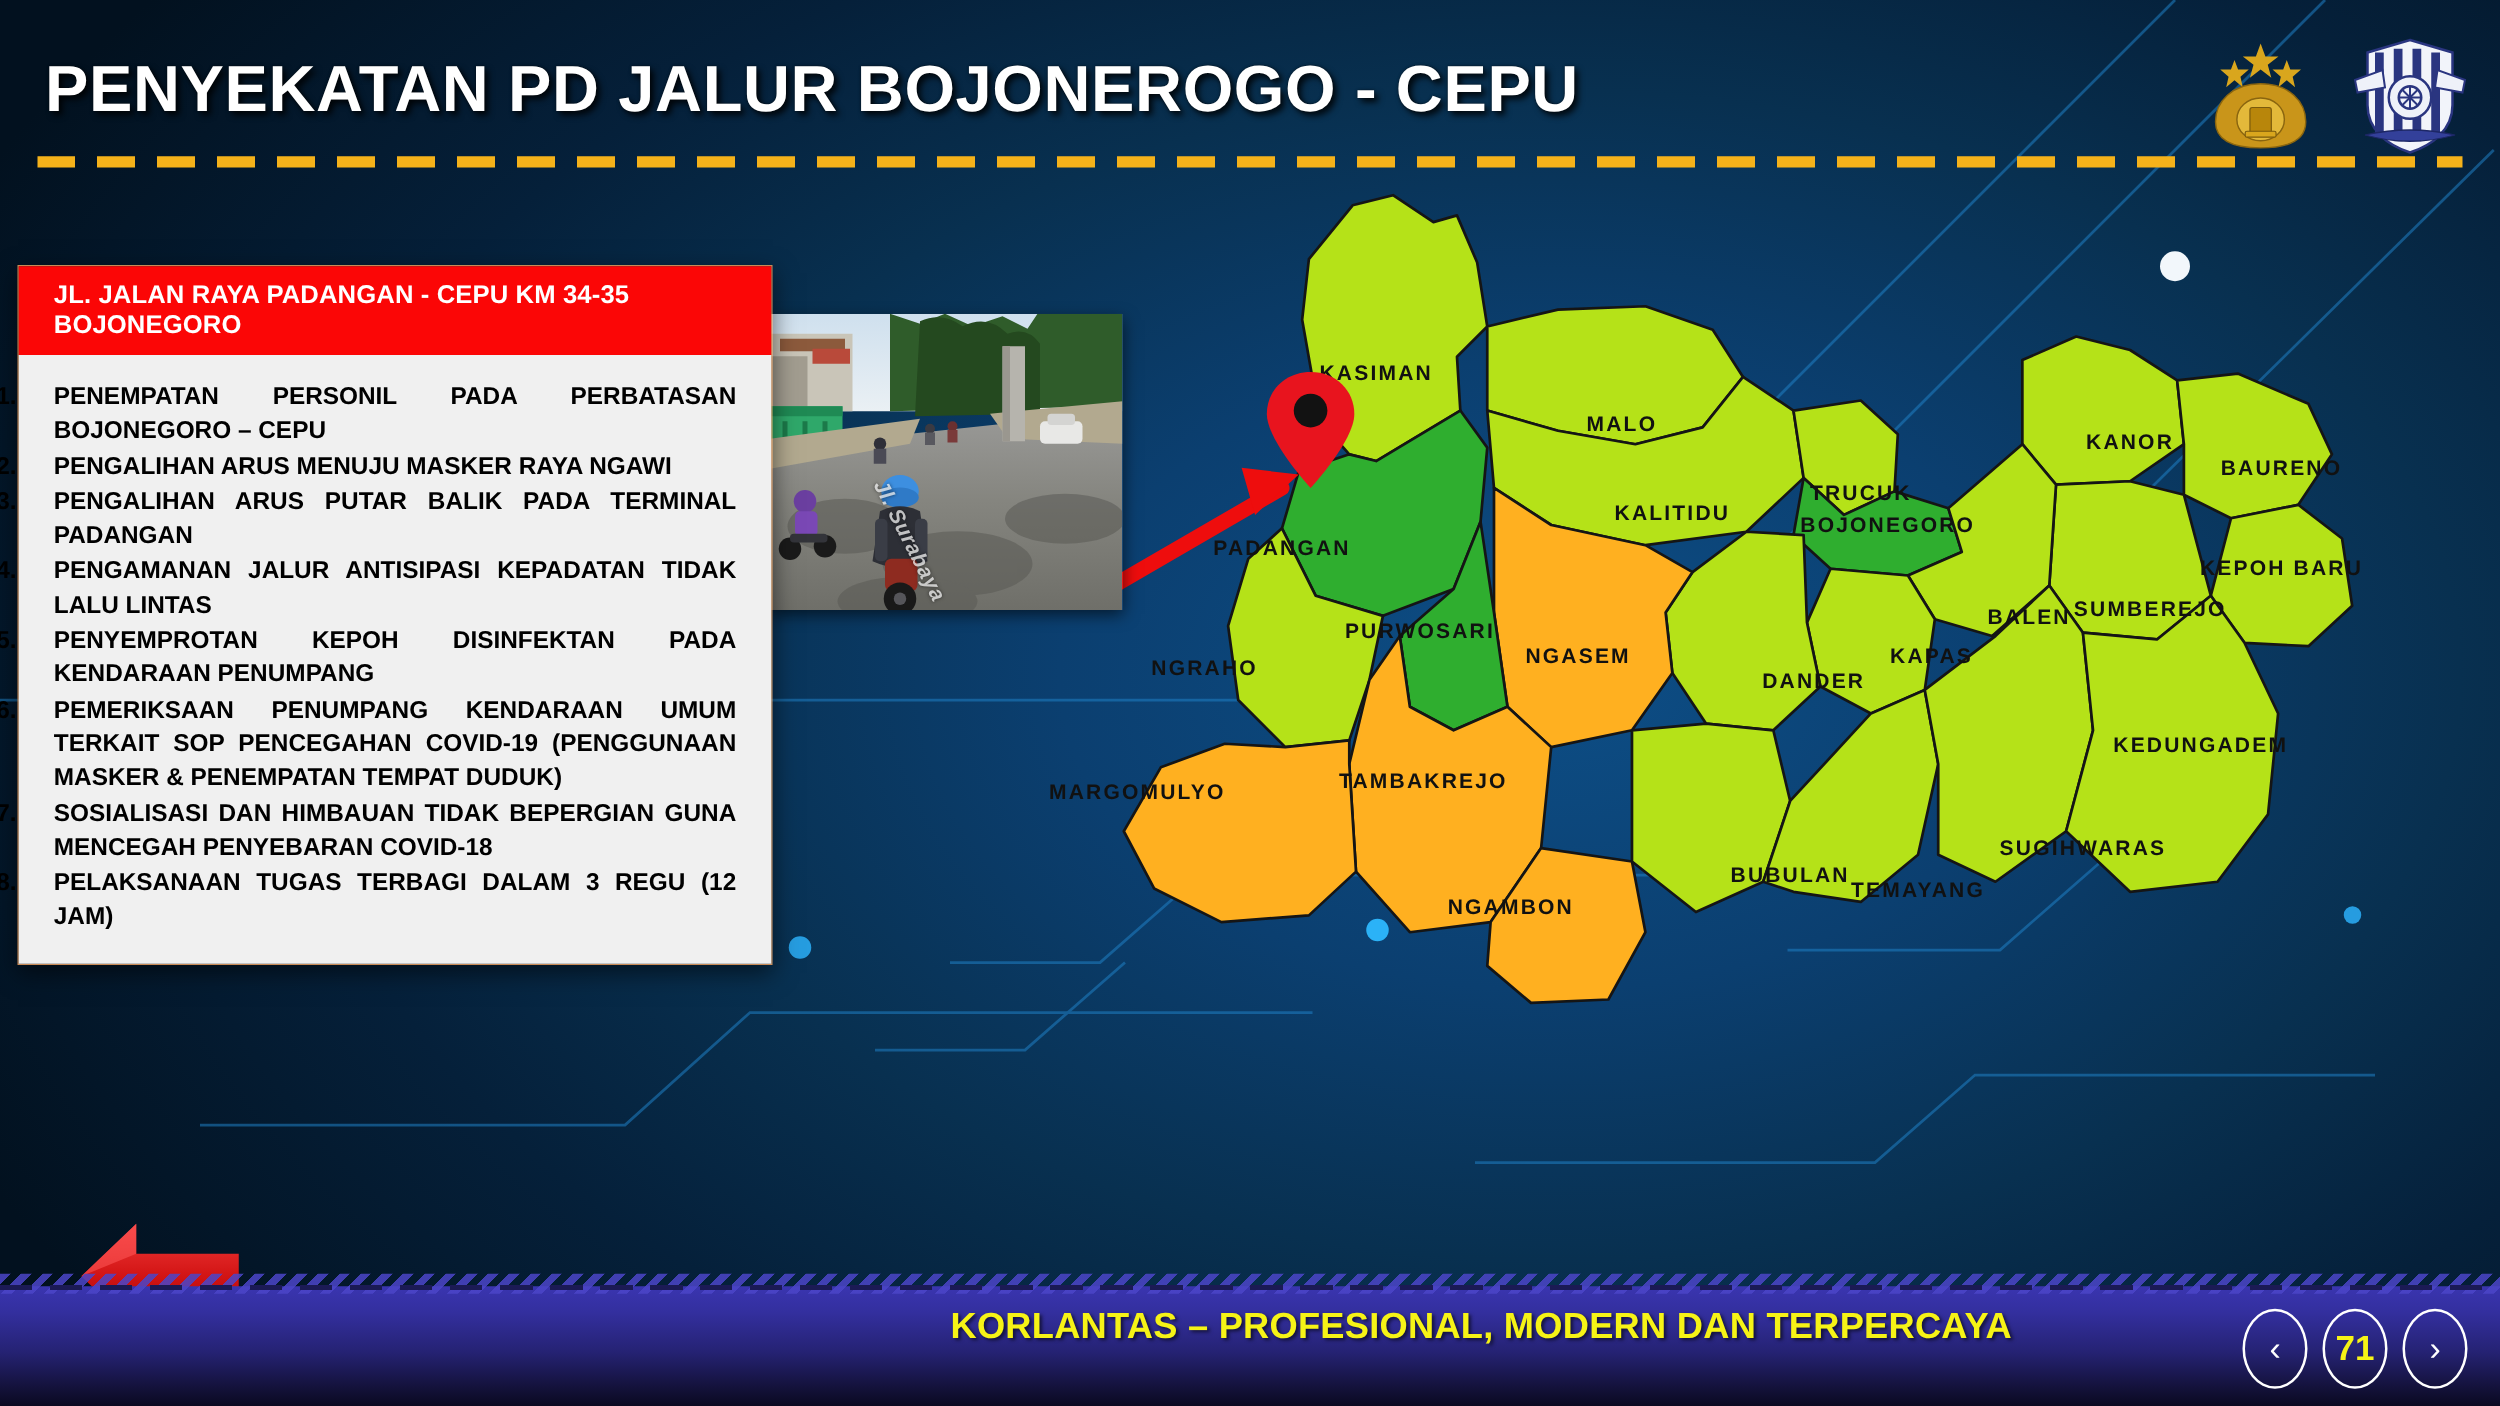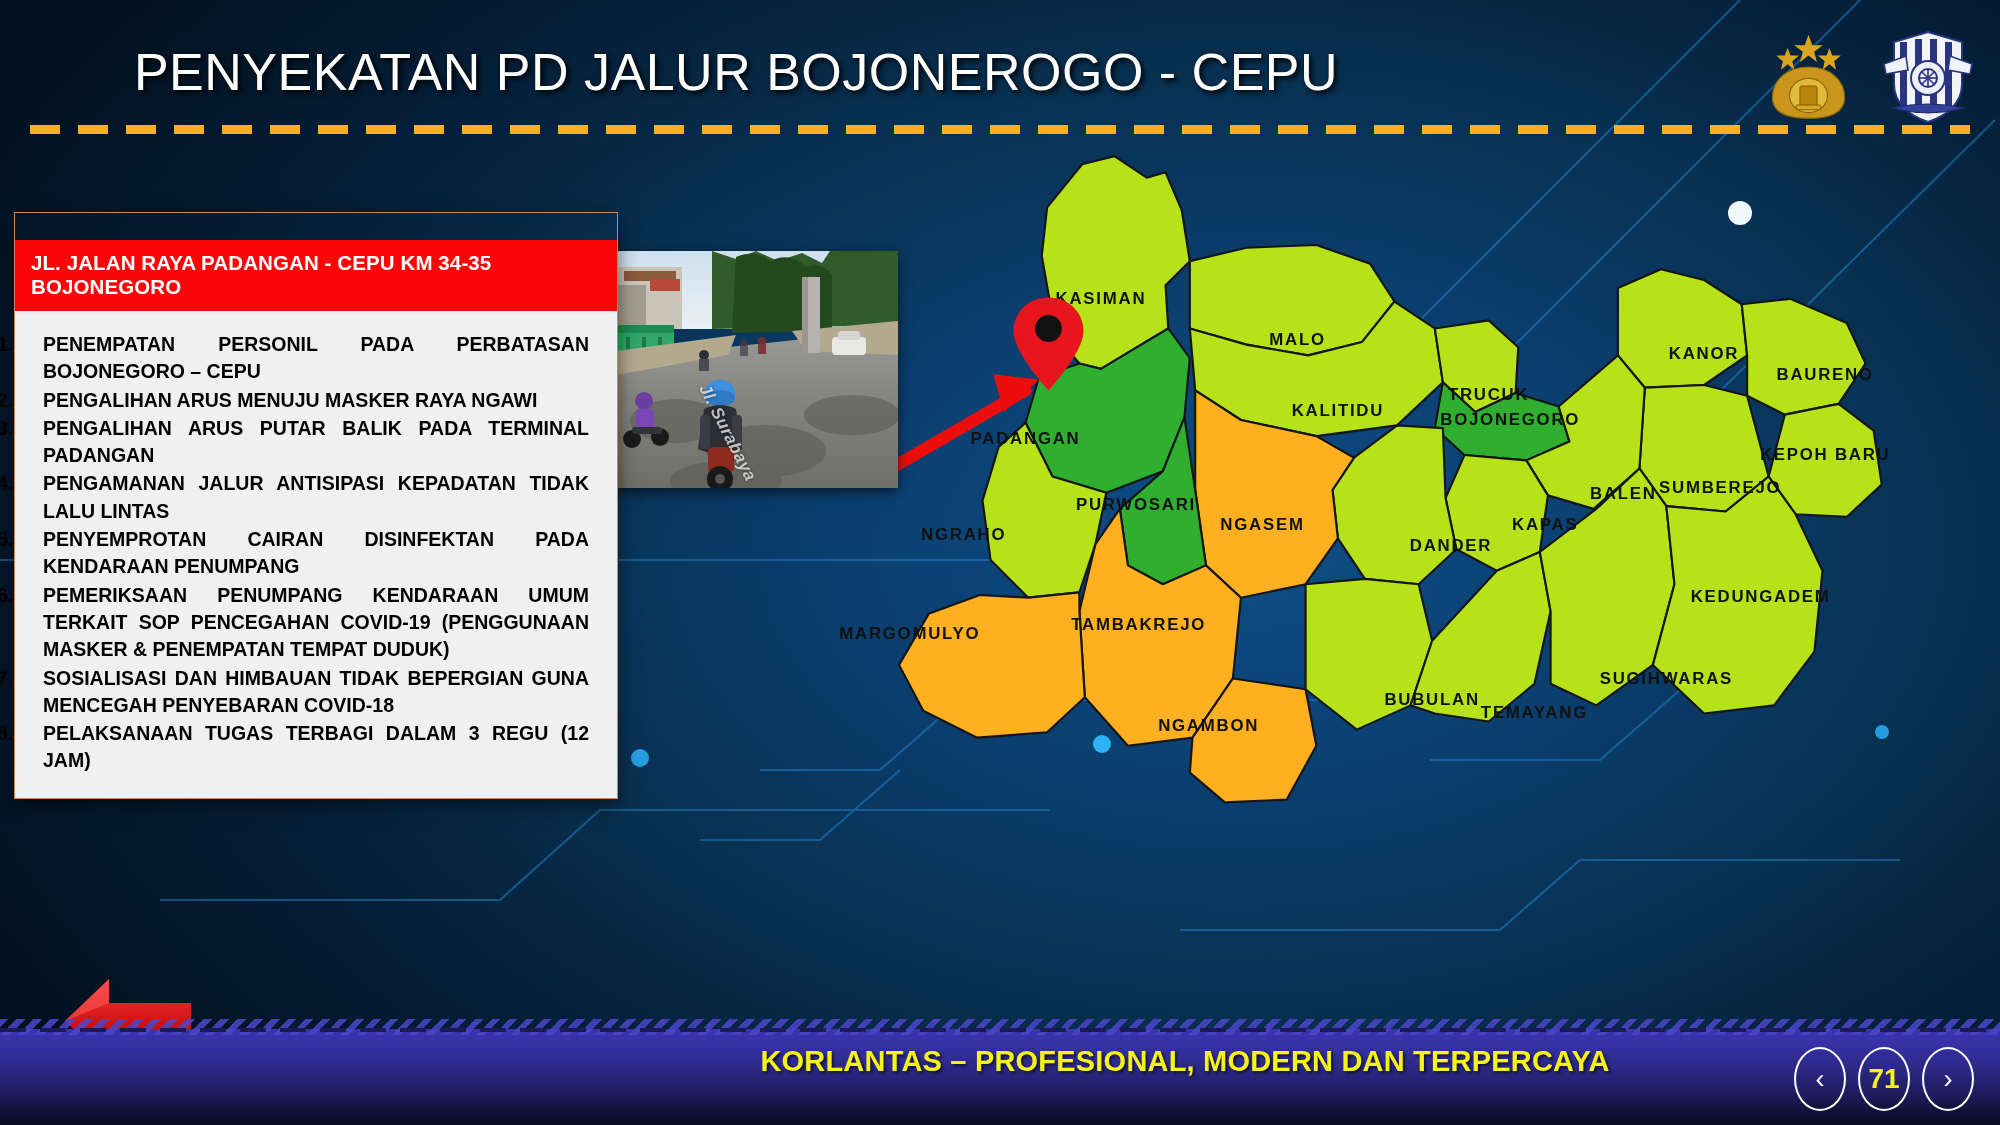--- a/index.html
+++ b/index.html
@@ -11,44 +11,43 @@
       linear-gradient(90deg,#000205 0%,#03121f 18%,#06263f 45%,#041a2c 75%,#01080f 100%);
   }
 
   
   .circuit{position:absolute;inset:0;pointer-events:none;}
   .circuit svg{width:100%;height:100%;display:block;}
 
   
   .title{
     position:absolute;left:36px;top:42px;width:1400px;
-    font-size:52px;font-weight:normal;color:#ffffff;letter-spacing:.5px;
+    font-size:52px;font-weight:bold;color:#ffffff;letter-spacing:.5px;
     text-shadow:3px 3px 5px rgba(0,0,0,.85), 0 0 2px rgba(0,0,0,.6);
     white-space:nowrap;
-    text-align:center;
   }
   .divider{
     position:absolute;left:30px;top:125px;width:1940px;height:9px;
     background:repeating-linear-gradient(90deg,#f5b21a 0px,#f5b21a 30px,transparent 30px,transparent 48px);
   }
 
   
   .logos{position:absolute;right:22px;top:26px;display:flex;gap:22px;align-items:center;}
   .logo-polri{width:95px;height:95px;position:relative;}
   .logo-lantas{width:100px;height:100px;position:relative;}
 
   
   .card{
     position:absolute;left:14px;top:212px;width:602px;
     border:1px solid #c98a55;
     box-shadow:0 6px 18px rgba(0,0,0,.55);
   }
   .card-head{
     background:#fb0606;color:#fff;font-size:20.5px;font-weight:bold;
-    padding:11px 4px 12px 16px;letter-spacing:.1px;margin-top:27px;
+    padding:11px 4px 12px 28px;letter-spacing:.1px;
   }
   .card-body{
     background:#f0f0f0;color:#000;padding:20px 14px 22px 0px;
   }
   ol.items{margin:0;padding:0 14px 0 26px;list-style:none;counter-reset:it;}
   ol.items li{
     counter-increment:it;position:relative;
     font-size:19.5px;font-weight:bold;line-height:1.40;
     text-align:justify;text-align-last:left;
     margin:0 0 1px 0;padding-left:2px;
@@ -346,21 +345,21 @@
   </div>
 
   <div class="card">
     <div class="card-head">JL. JALAN RAYA PADANGAN - CEPU KM 34-35 BOJONEGORO</div>
     <div class="card-body">
       <ol class="items">
         <li>PENEMPATAN PERSONIL PADA PERBATASAN BOJONEGORO – CEPU</li>
         <li>PENGALIHAN ARUS MENUJU MASKER RAYA NGAWI</li>
         <li>PENGALIHAN ARUS PUTAR BALIK PADA TERMINAL PADANGAN</li>
         <li>PENGAMANAN JALUR ANTISIPASI KEPADATAN TIDAK LALU LINTAS</li>
-        <li>PENYEMPROTAN CAIRAN DISINFEKTAN PADA KENDARAAN PENUMPANG</li>
+        <li>PENYEMPROTAN KEPOH DISINFEKTAN PADA KENDARAAN PENUMPANG</li>
         <li>PEMERIKSAAN PENUMPANG KENDARAAN UMUM TERKAIT SOP PENCEGAHAN COVID-19 (PENGGUNAAN MASKER &amp; PENEMPATAN TEMPAT DUDUK)</li>
         <li>SOSIALISASI DAN HIMBAUAN TIDAK BEPERGIAN GUNA MENCEGAH PENYEBARAN COVID-18</li>
         <li>PELAKSANAAN TUGAS TERBAGI DALAM 3 REGU (12 JAM)</li>
       </ol>
     </div>
   </div>
 
   <div class="backarrow">
     <svg viewBox="0 0 130 92">
       <defs>

